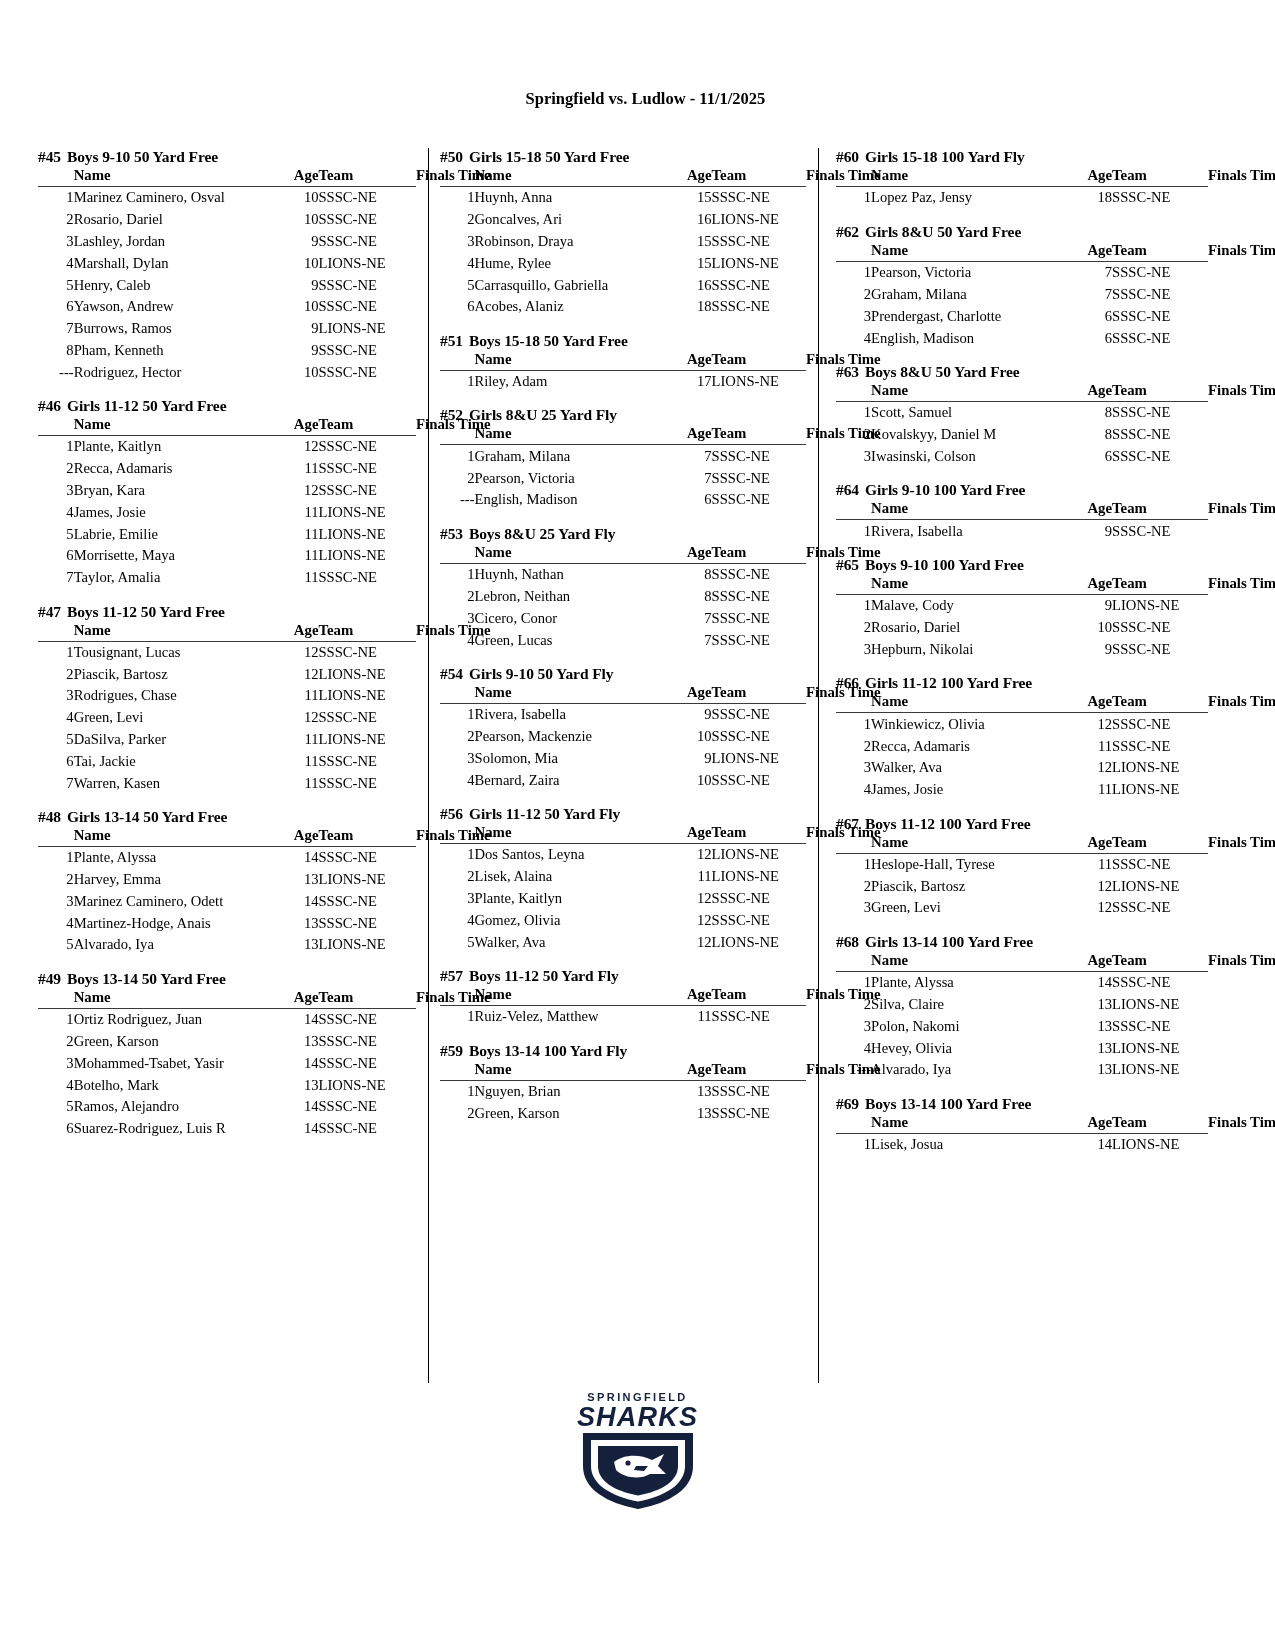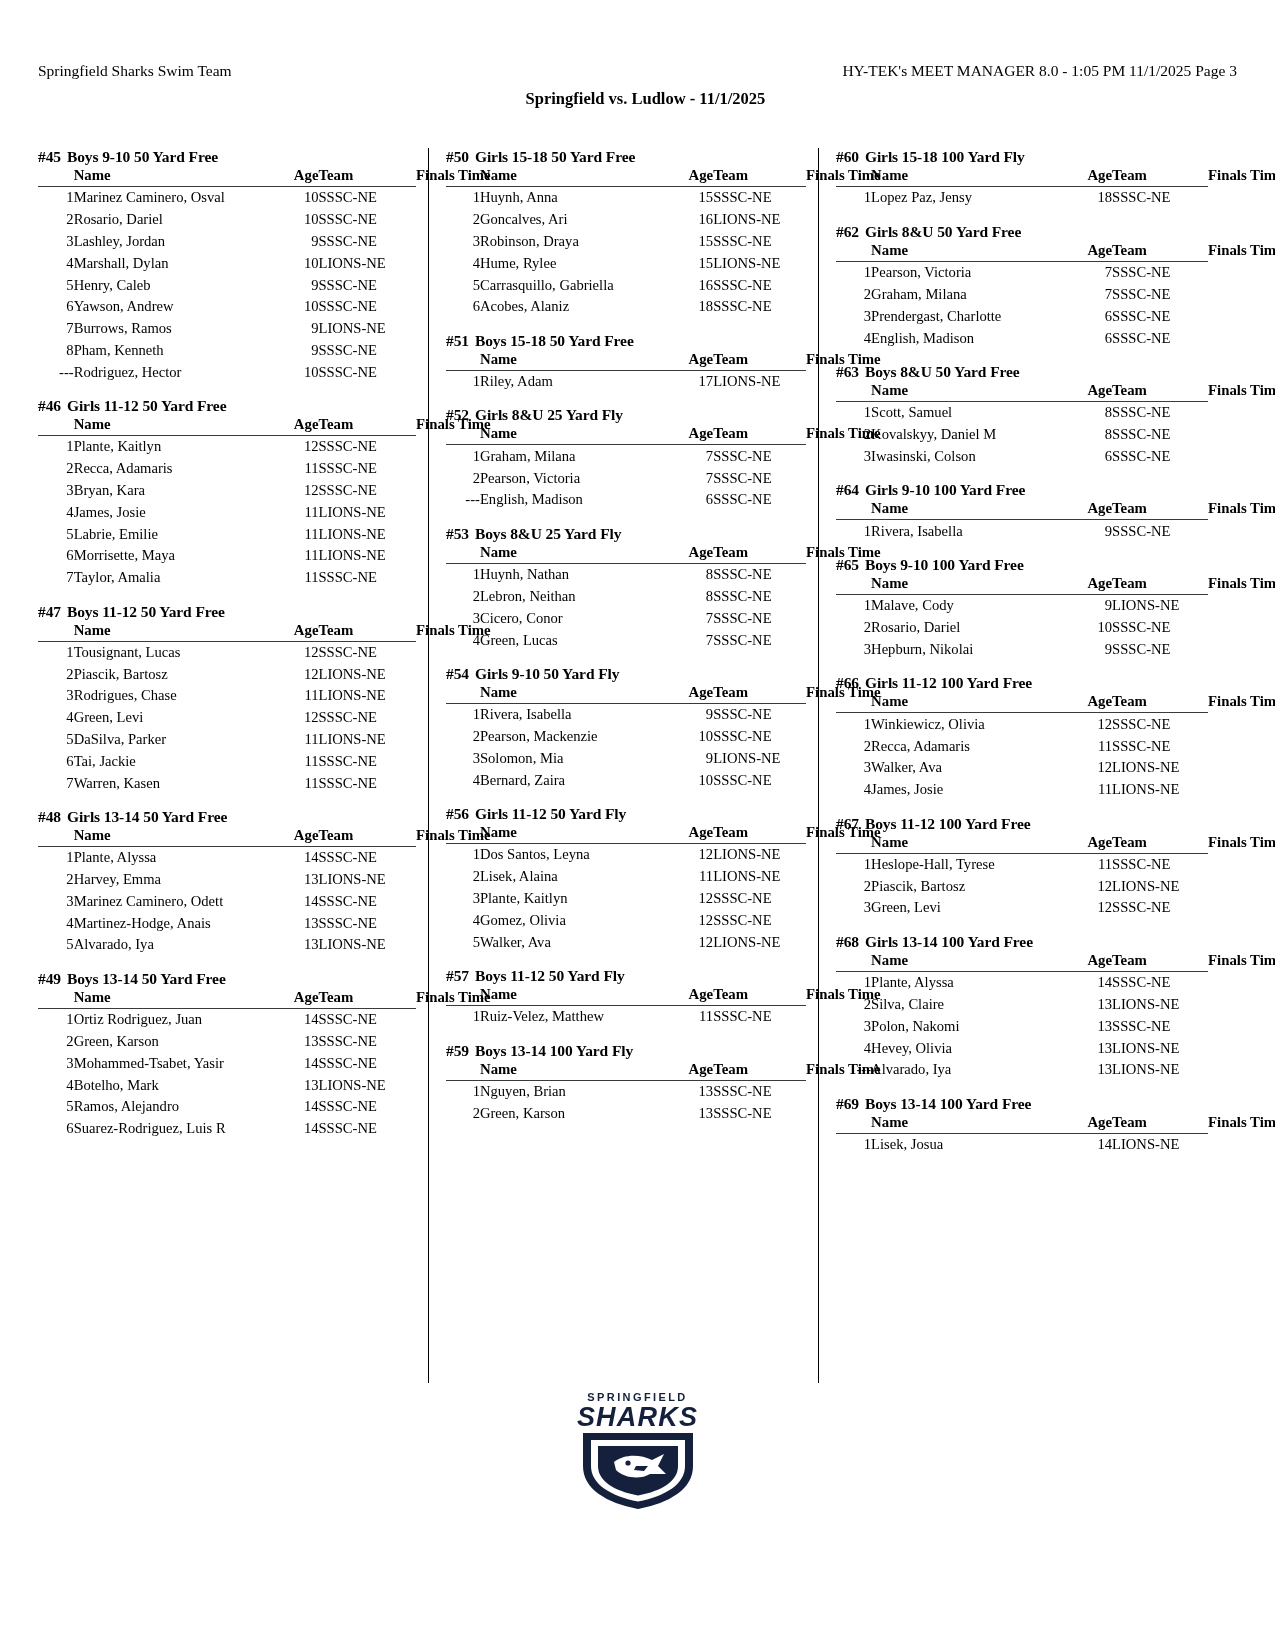--- a/index.html
+++ b/index.html
@@ -63,21 +63,21 @@
     width: 1199px;
     height: 1235px;
     display: flex;
   }
   .col {
     width: 390px;
     box-sizing: border-box;
   }
   .col.c1 { padding-right: 12px; }
   .col.c2 {
-    padding-left: 17px;
+    padding-left: 11px;
     padding-right: 12px;
     border-left: 1px solid #000;
   }
   .col.c3 {
     padding-left: 17px;
     border-left: 1px solid #000;
   }
 
   
   .event { margin-bottom: 14px; }
@@ -152,24 +152,20 @@
   }
   .logo-shield {
     margin-top: 1px;
   }
 </style>
 </head>
 <body>
 
 <div class="page">
 
-  <div class="hdr-row">
-    <div class="hdr-left">Springfield Sharks Swim Team</div>
-    <div class="hdr-right">HY-TEK's MEET MANAGER 8.0 - 1:05 PM  11/1/2025  Page 3</div>
-  </div>
   <div class="hdr-title">Springfield vs. Ludlow - 11/1/2025</div>
 
   <div class="cols">
     <div class="col c1">
         <div class="event">
           <div class="event-title"><span class="evnum">#45</span><span>Boys 9-10 50 Yard Free</span></div>
           <table class="results">
             <colgroup>
               <col class="c-place">
               <col class="c-name">

